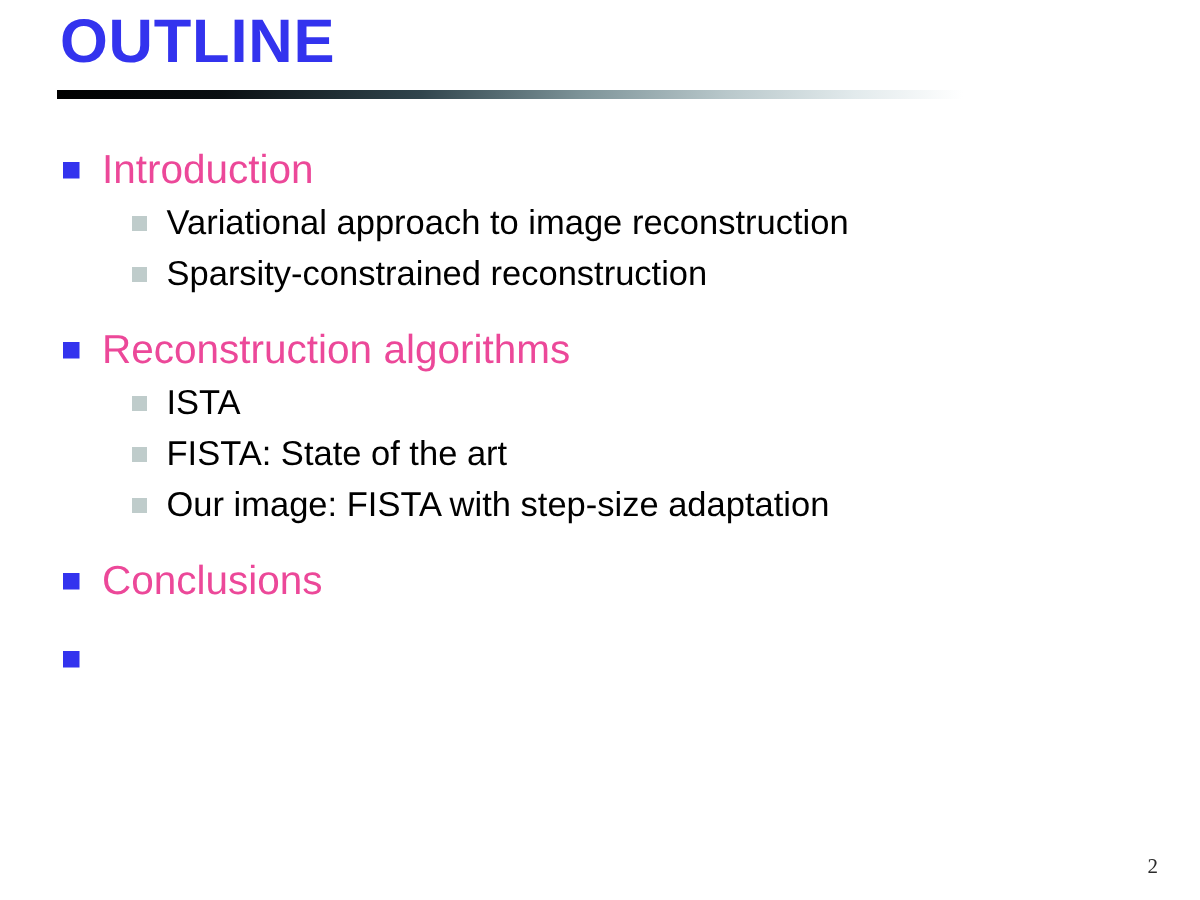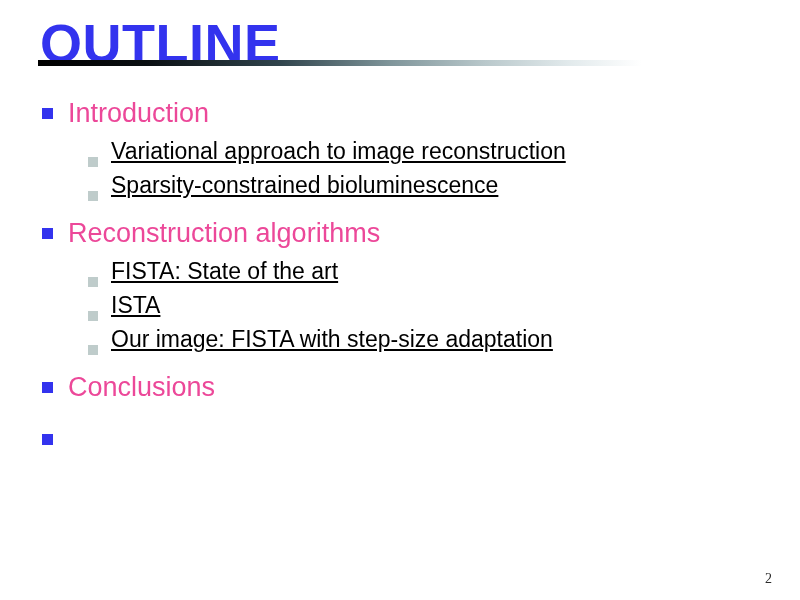--- a/index.html
+++ b/index.html
@@ -23,23 +23,23 @@
   #title-block {
     position: absolute;
     left: 0;
     top: 0;
     width: 800px;
     height: 78px;
   }
   #slide-title {
     position: absolute;
     left: 40px;
-    top: 20px;
-    font-family: "Liberation Sans", sans-serif;
-    font-size: 54px;
+    top: 4px;
+    font-family: "Liberation Sans", sans-serif;
+    font-size: 41px;
     font-weight: bold;
     letter-spacing: 0.5px;
     color: #3333ee;
     line-height: 46px;
     white-space: nowrap;
   }
   #title-rule {
     position: absolute;
     left: 38px;
     top: 60px;
@@ -84,24 +84,23 @@
     font-family: "Liberation Sans", sans-serif;
     font-size: 27px;
     font-weight: normal;
     color: #ec4899;
     line-height: 34px;
     white-space: nowrap;
   }
   .l2-item {
     position: relative;
     display: flex;
-    align-items: flex-end;
+    align-items: flex-start;
     padding-left: 88px;
     height: 34px;
-    text-decoration: underline;
   }
   .l2-bullet {
     flex: 0 0 auto;
     width: 10px;
     height: 10px;
     background: #bfcccb;
     margin-top: 11px;
     margin-right: 13px;
   }
   .l2-text {
@@ -143,41 +142,41 @@
       <div class="l1-item">
         <span class="l1-bullet"></span>
         <span class="l1-text">Introduction</span>
       </div>
       <div class="l2-item">
         <span class="l2-bullet"></span>
         <span class="l2-text">Variational approach to image reconstruction</span>
       </div>
       <div class="l2-item">
         <span class="l2-bullet"></span>
-        <span class="l2-text">Sparsity-constrained bioluminescence</span>
+        <span class="l2-text">Sparsity-constrained reconstruction</span>
       </div>
     </div>
 
     <div class="group-gap"></div>
 
     <div class="l1-group">
       <div class="l1-item">
         <span class="l1-bullet"></span>
         <span class="l1-text">Reconstruction algorithms</span>
       </div>
       <div class="l2-item">
         <span class="l2-bullet"></span>
+        <span class="l2-text">ISTA</span>
+      </div>
+      <div class="l2-item">
+        <span class="l2-bullet"></span>
         <span class="l2-text">FISTA: State of the art</span>
       </div>
       <div class="l2-item">
         <span class="l2-bullet"></span>
-        <span class="l2-text">ISTA</span>
-      </div>
-      <div class="l2-item">
-        <span class="l2-bullet"></span>
         <span class="l2-text">Our image: FISTA with step-size adaptation</span>
       </div>
     </div>
 
     <div class="group-gap"></div>
 
     <div class="l1-group">
       <div class="l1-item">
         <span class="l1-bullet"></span>
         <span class="l1-text">Conclusions</span>

